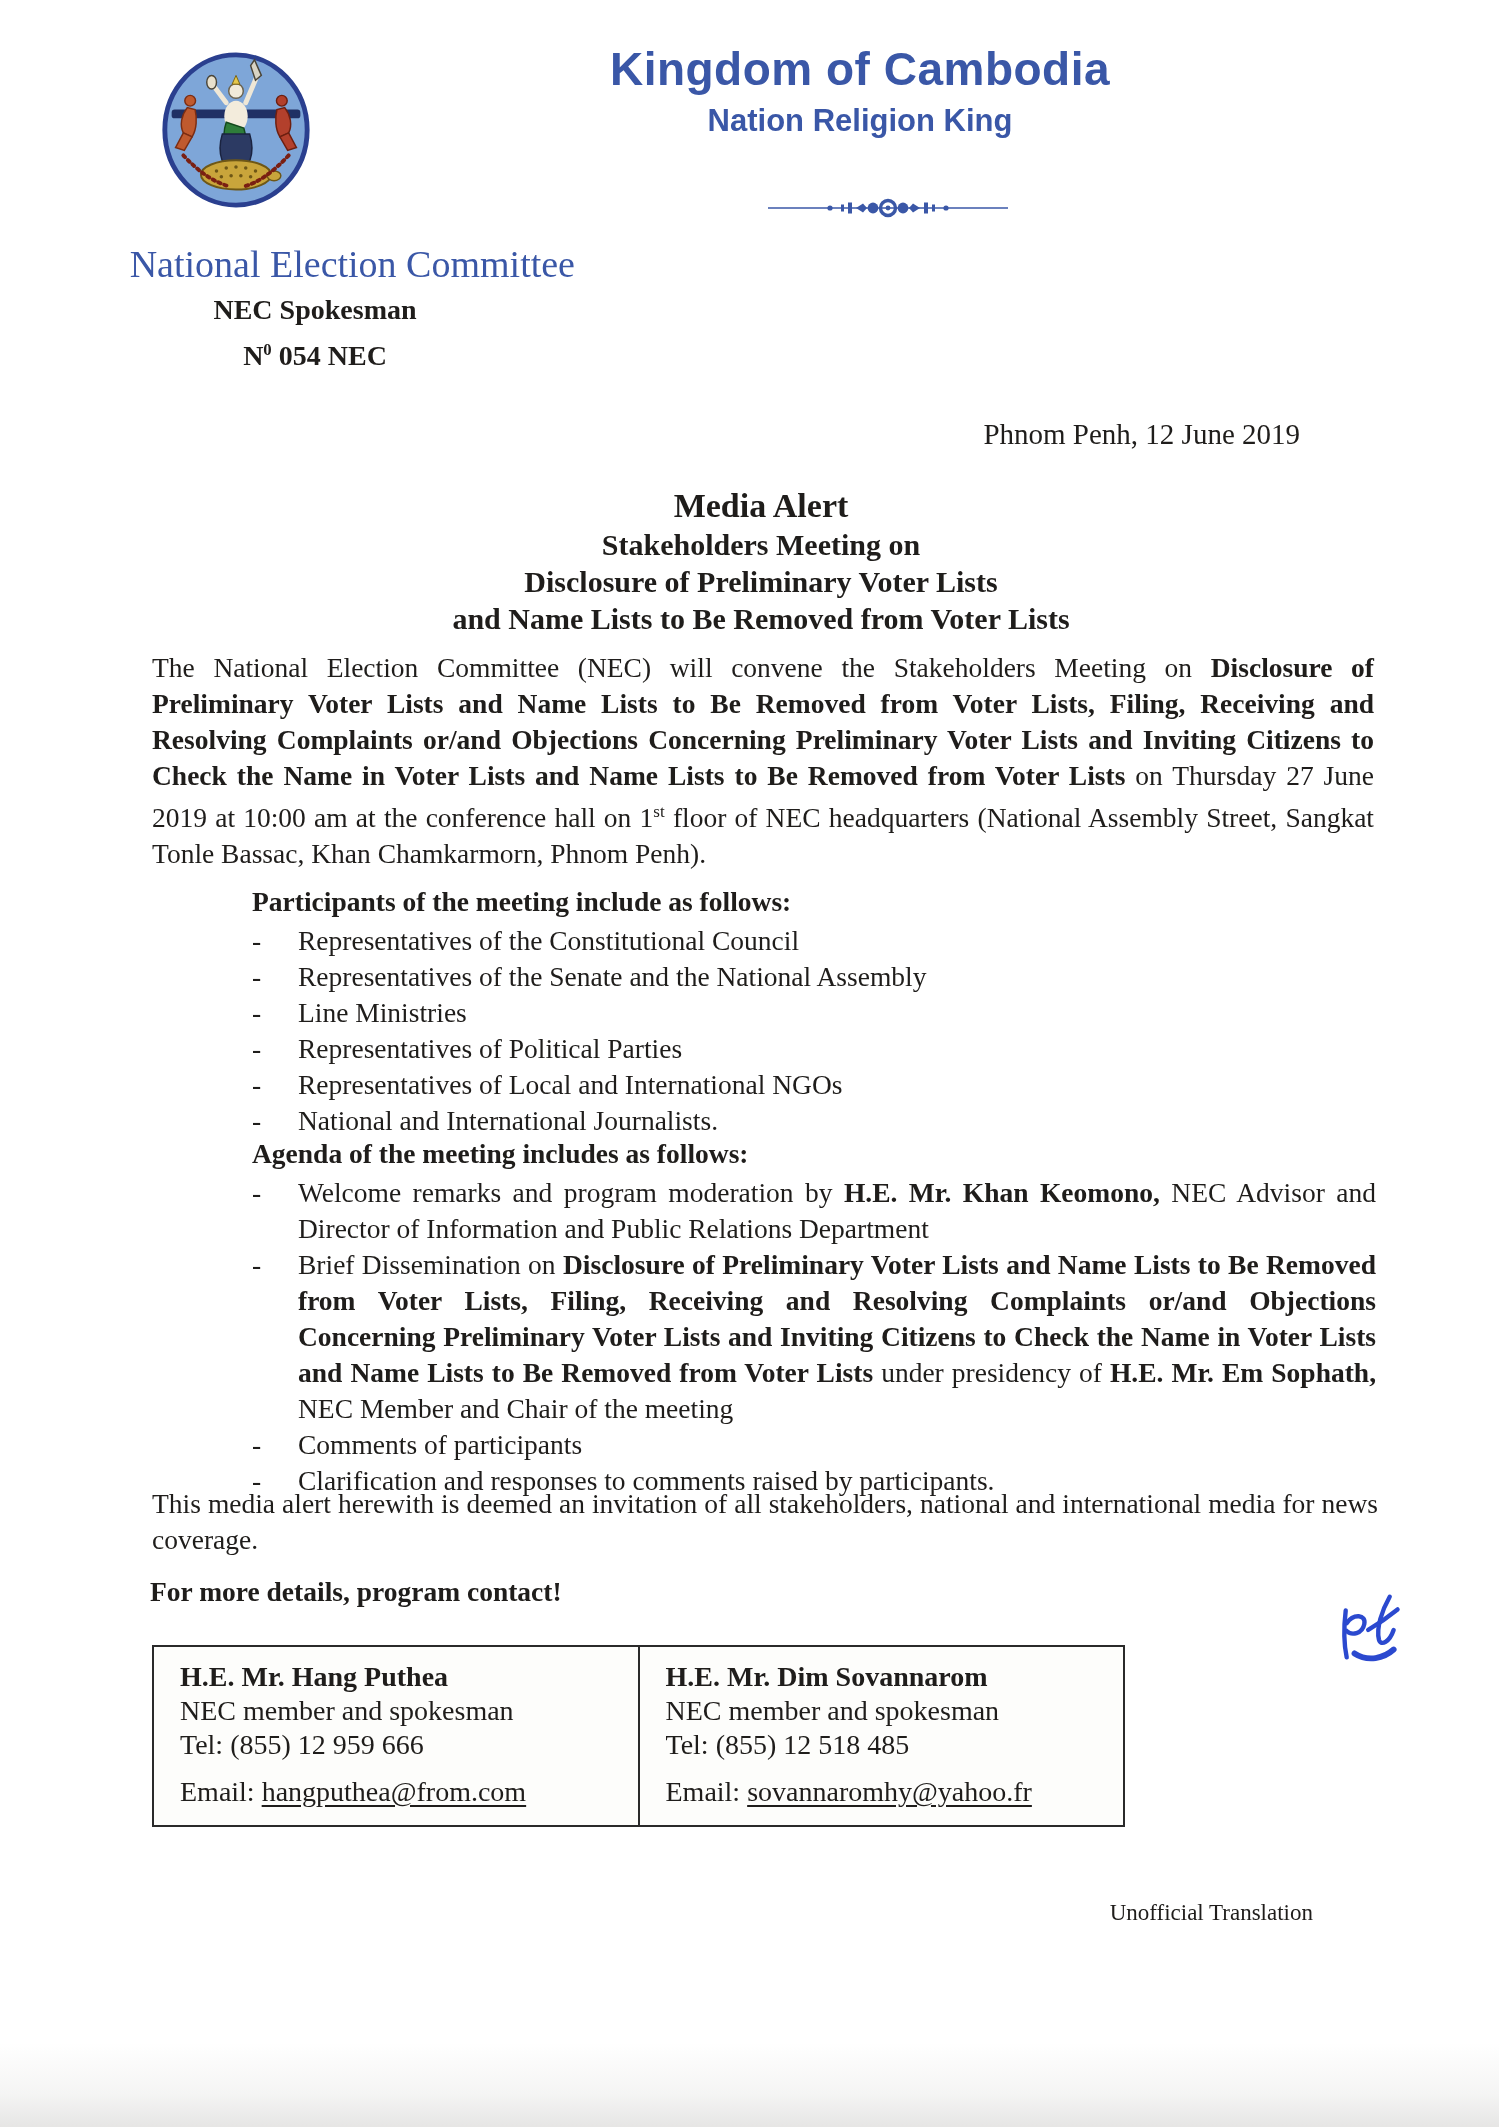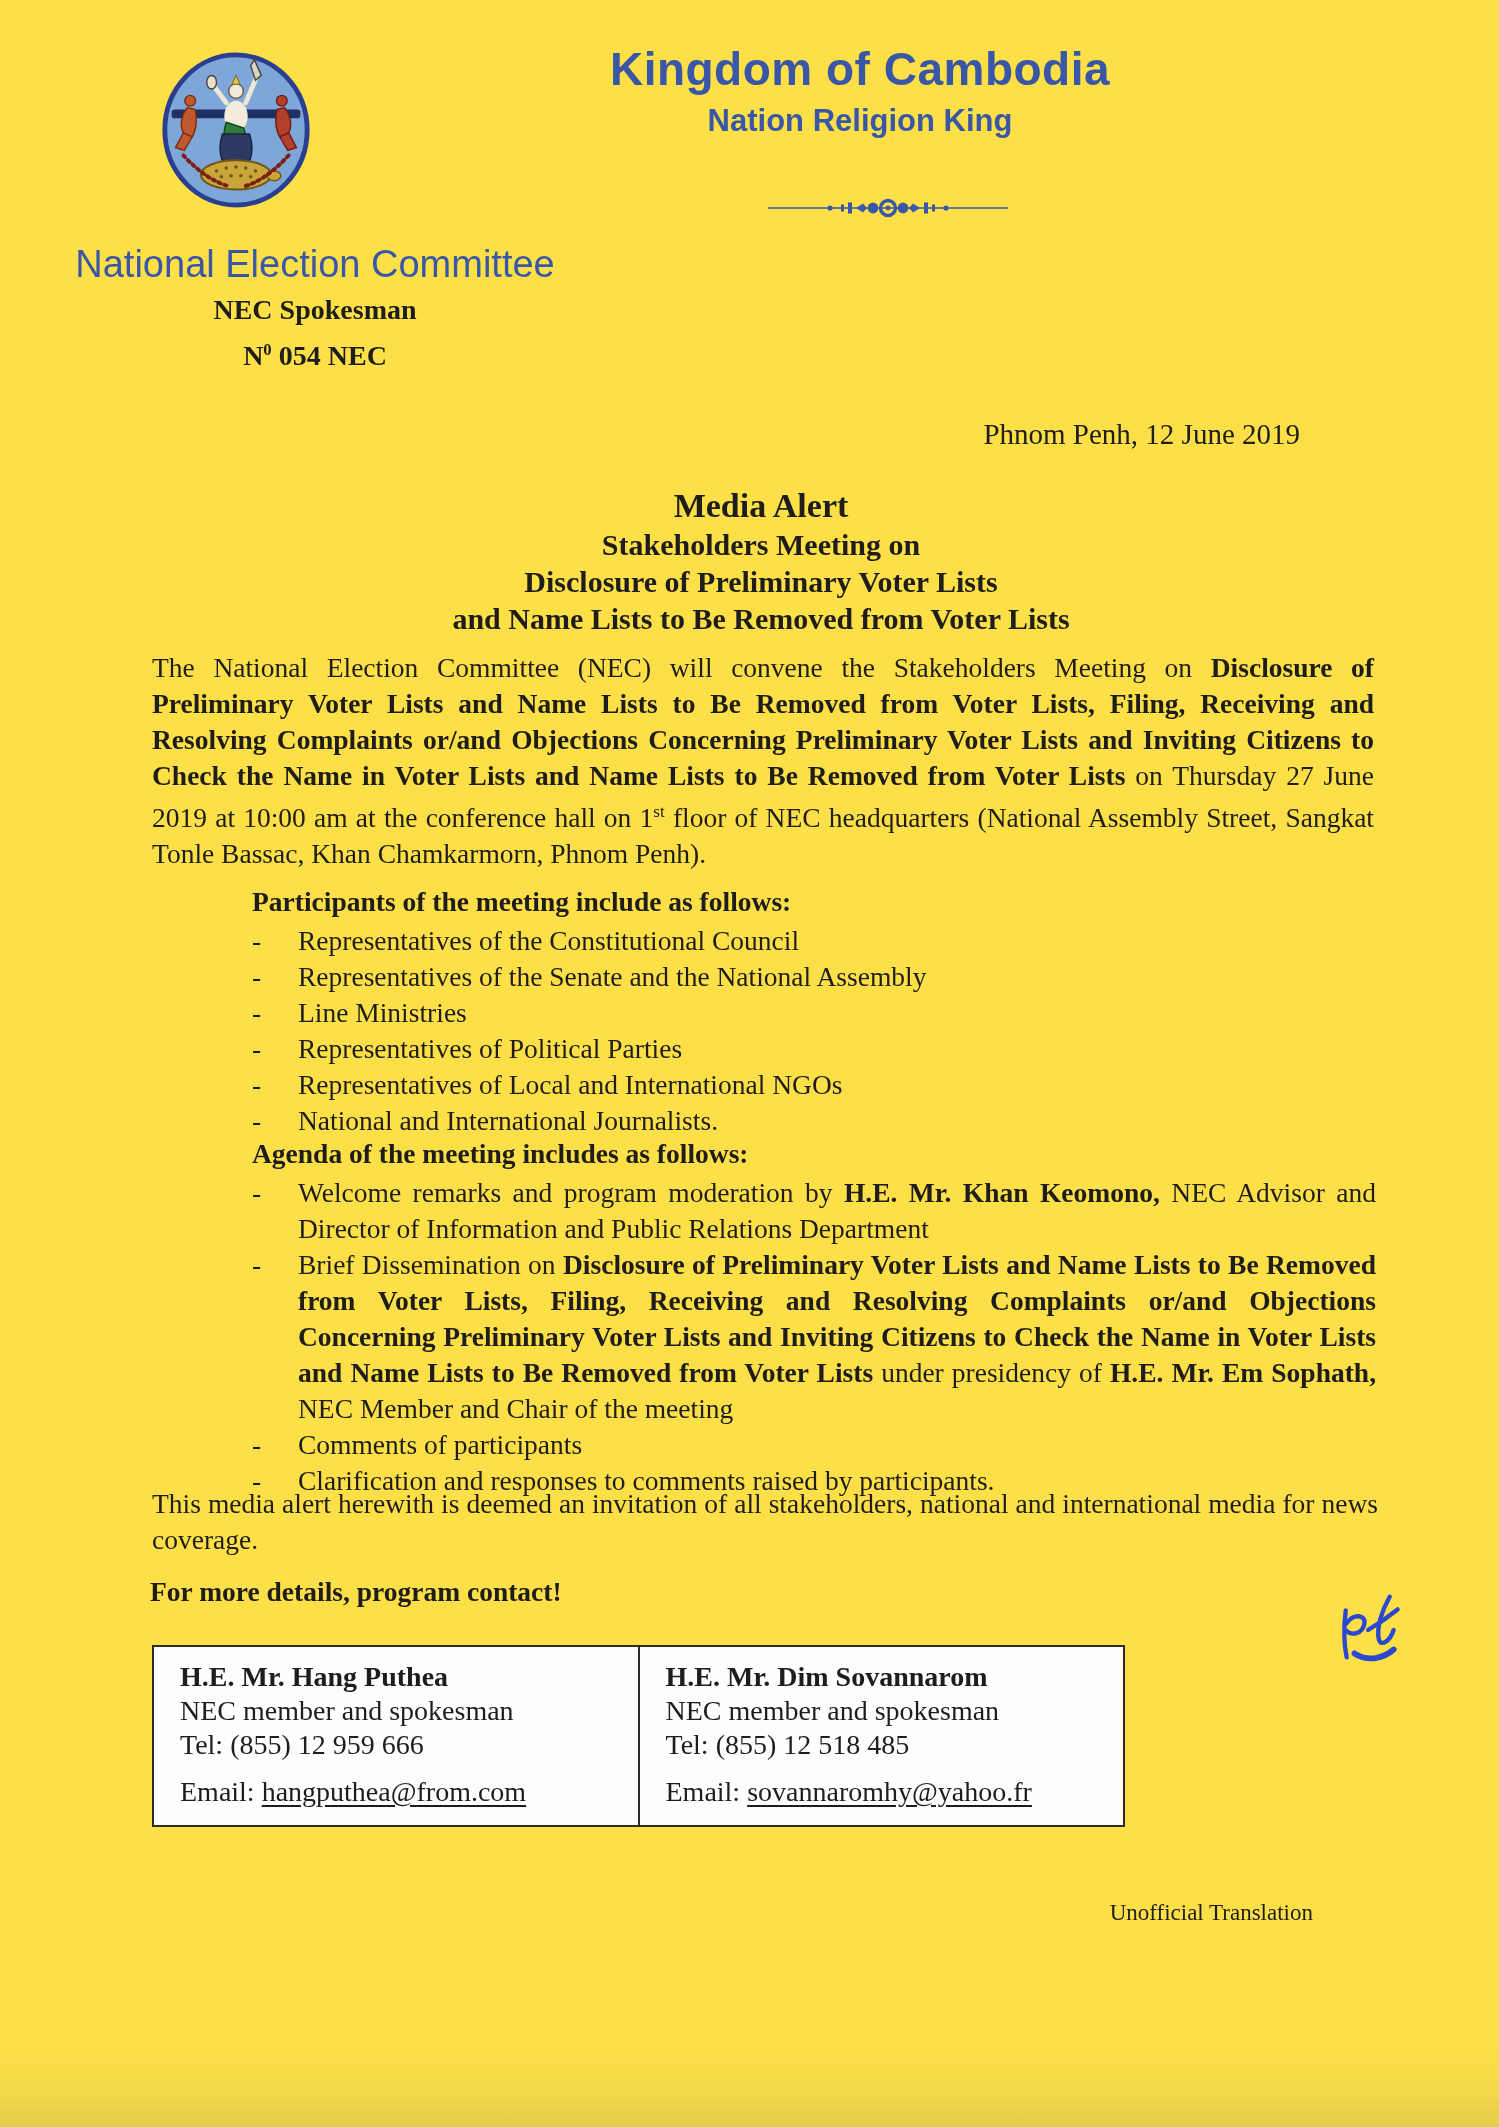--- a/index.html
+++ b/index.html
@@ -1,31 +1,31 @@
 <!DOCTYPE html>
 <html><head>
 <meta charset="utf-8">
 <style>
   html,body{margin:0;padding:0;background:#8b8b8b;}
   .page{
     position:relative; width:1499px; height:2127px; margin:0 auto;
-    background:#fde047; overflow:hidden;
+    background:#ffffff; overflow:hidden;
     font-family:"Liberation Serif","DejaVu Serif",serif;
     color:#1f1d1b;
   }
   
   .logo{position:absolute; left:158px; top:52px; width:156px; height:156px;}
   .kingdom-block{position:absolute; left:530px; top:44px; width:660px; text-align:center;
     font-family:"Liberation Sans","DejaVu Sans",sans-serif; color:#3a57a7;}
   .kingdom-title{font-size:46px; font-weight:bold; letter-spacing:0.5px; line-height:1.1;}
   .kingdom-subtitle{font-size:31px; font-weight:bold; margin-top:8px;}
   .divider{position:absolute; left:768px; top:196px; width:240px; height:24px;}
   .org-block{position:absolute; left:55px; top:244px; width:520px; text-align:center;}
-  .org-name{font-family:Liberation Sans, sans-serif; color:#3a57a7;
-    font-size:38px; line-height:1.1;}
+  .org-name{font-family:Liberation Serif, serif; color:#3a57a7;
+    font-size:38px; line-height:1.1;text-align:right;}
   .org-role{font-size:28px; font-weight:bold; margin-top:8px;}
   .doc-no{font-size:28px; font-weight:bold; margin-top:14px;}
   .doc-no sup{font-size:0.6em;}
   .dateline{position:absolute; top:418px; right:199px; font-size:29px;}
   
   .titles{position:absolute; left:148px; top:486px; width:1226px; text-align:center; font-weight:bold;}
   .title-main{font-size:34px; line-height:40px;}
   .title-sub{font-size:30px; line-height:37px;}
   
   .bodytext{font-size:27.5px; line-height:36px; text-align:justify;}

